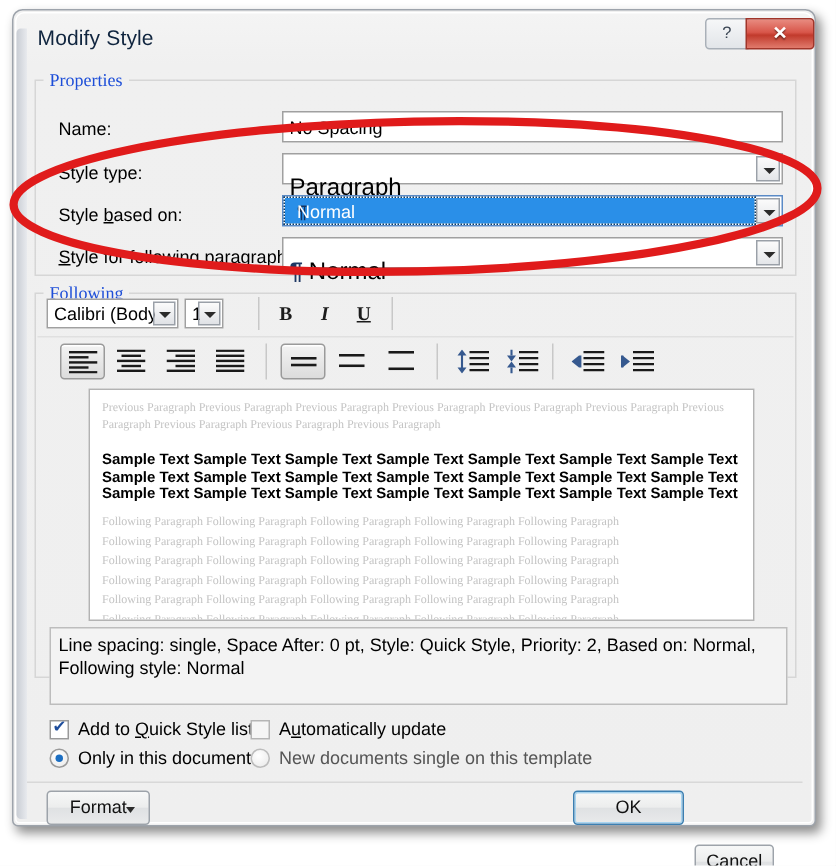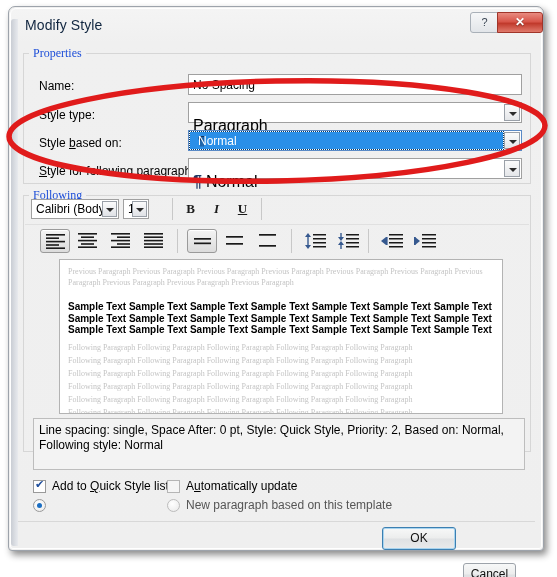--- a/index.html
+++ b/index.html
@@ -416,25 +416,30 @@
 
       <div class="descbox" style="left:22px; top:409px; width:492px; height:52px;">Line spacing:  single, Space After:  0 pt, Style: Quick Style, Priority: 2, Based on: Normal, Following style: Normal</div>
 
       <div class="chk on" style="left:22px; top:471px;"></div>
       <div class="ctext" style="left:41px; top:470px;">Add to <u>Q</u>uick Style list</div>
 
       <div class="chk off" style="left:156px; top:471px;"></div>
       <div class="ctext" style="left:175px; top:470px;">A<u>u</u>tomatically update</div>
 
       <div class="rad on" style="left:22px; top:490px;"></div>
+      <div class="ctext" style="left:41px; top:489px;">Only in this document</div>
 
       <div class="rad off" style="left:156px; top:490px;"></div>
-      <div class="ctext dim" style="left:175px; top:489px;">New paragraph based on this template</div>
+      <div class="ctext dim" style="left:175px; top:489px;">New documents single on this template</div>
 
       <div class="bottom-sep" style="top:512px;"></div>
+      <div class="bbtn" style="left:20px; top:518px; width:69px;">
+        <span>Format</span>
+        <span class="caret"></span>
+      </div>
       <div class="bbtn default" style="left:371px; top:518px; width:74px;">OK</div>
       <div class="bbtn" style="left:452px; top:518px; width:53px;margin-top:36px;">Cancel</div>
 
       <div class="left-edge"></div>
     </div>
   </div>
 
   <svg class="annot" viewBox="0 0 557 577">
     <ellipse cx="277" cy="131" rx="268" ry="50" fill="none" stroke="#e01b1b" stroke-width="5.5" transform="rotate(-1.2 277 131)"></ellipse>
   </svg>

